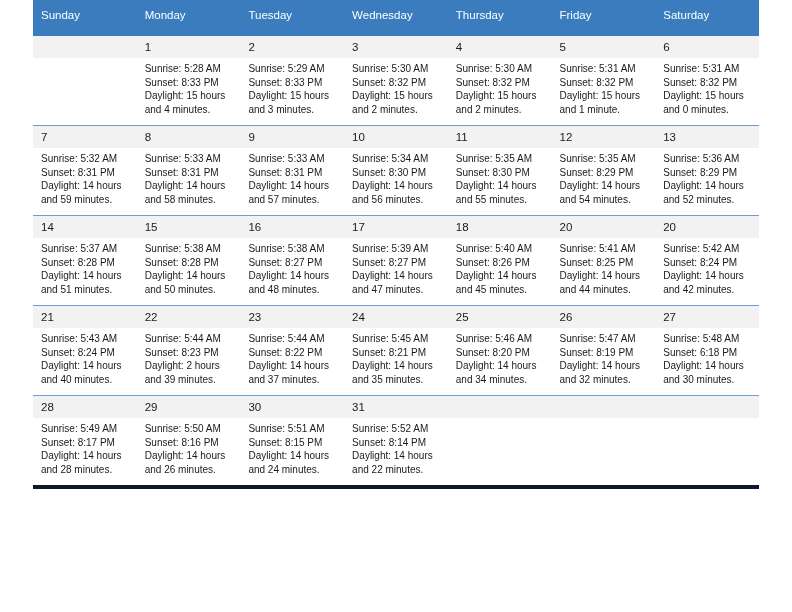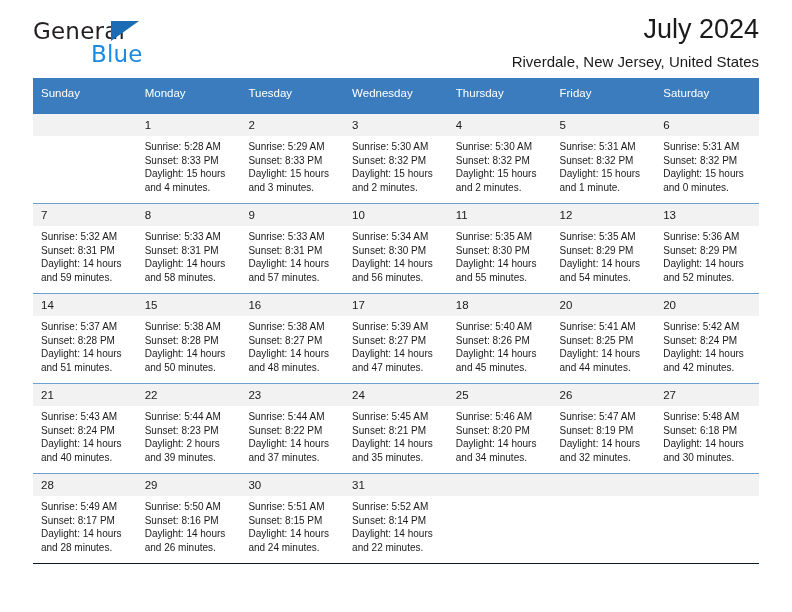--- a/index.html
+++ b/index.html
@@ -101,21 +101,21 @@
     height: 19px;
     line-height: 14px;
   }
   .week-row > td {
     vertical-align: top;
     padding: 0;
     border-bottom: 1px solid #6f9fd0;
     height: 89px;
   }
   .week-row:last-child > td {
-    border-bottom: 1px solid #0f172a;
+    border-bottom: 4px solid #0f172a;
   }
   .daynum {
     background: #f2f2f2;
     font-size: 11.5px;
     color: #1a1a1a;
     padding: 4px 0 4px 8px;
     height: 14px;
     line-height: 14px;
   }
   .daynum.empty {
@@ -132,31 +132,20 @@
   }
   .info .daylight {
     white-space: normal;
   }
 </style>
 </head>
 <body>
 
 <div class="page">
 
-  <div class="header">
-    <div class="brand">
-      <span class="brand-general">General</span>
-      <span class="brand-triangle"></span>
-      <span class="brand-blue">Blue</span>
-    </div>
-    <div class="title-block">
-      <div class="cal-title">July 2024</div>
-      <div class="cal-subtitle">Riverdale, New Jersey, United States</div>
-    </div>
-  </div>
 
   <table class="calendar">
     <thead>
       <tr>
         <th>Sunday</th>
         <th>Monday</th>
         <th>Tuesday</th>
         <th>Wednesday</th>
         <th>Thursday</th>
         <th>Friday</th>

